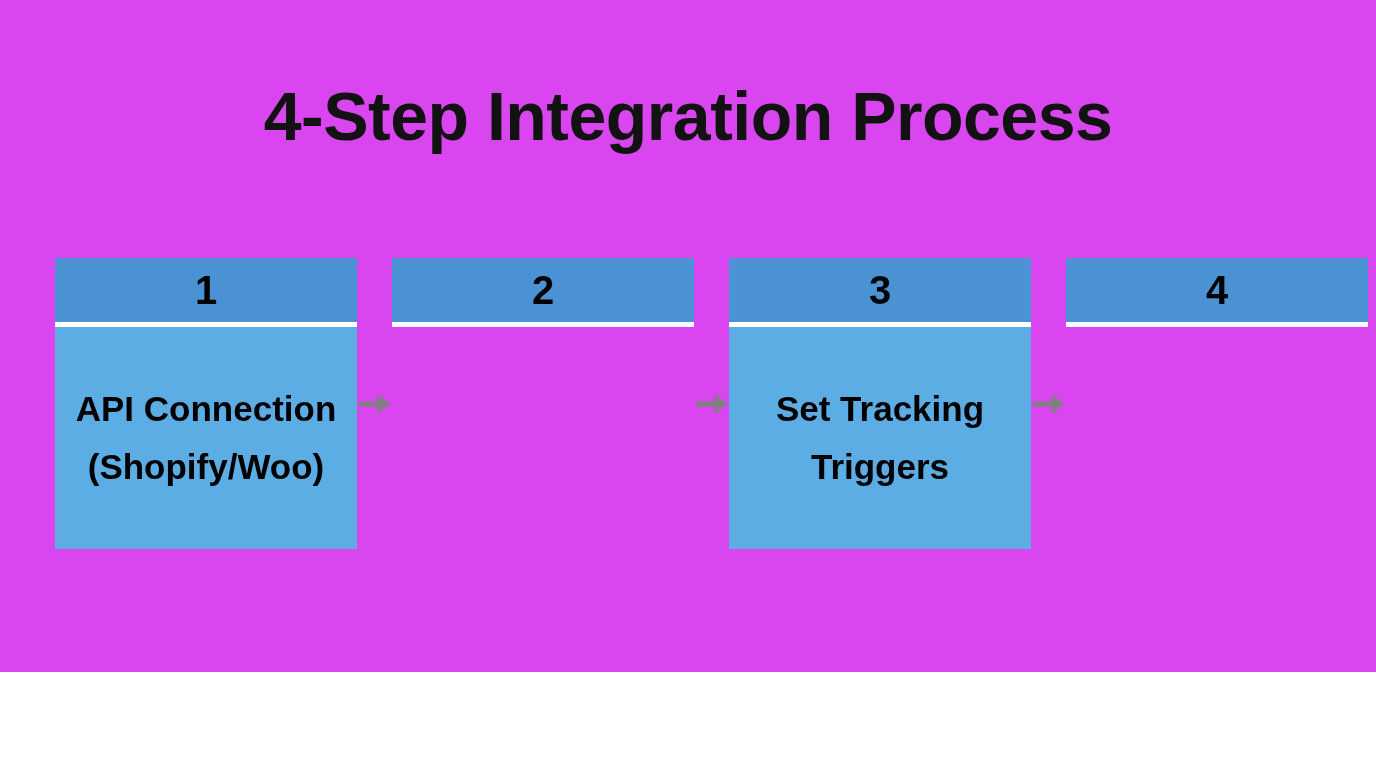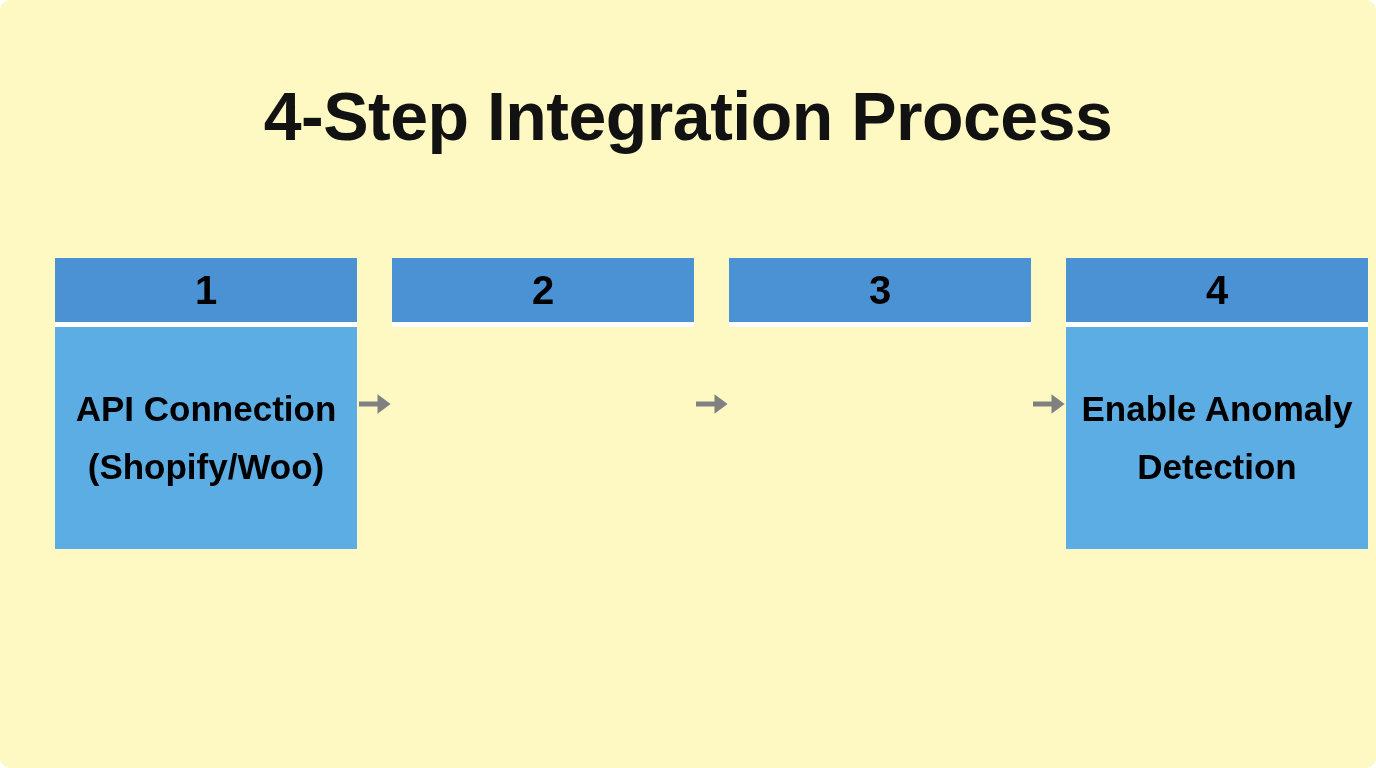--- a/index.html
+++ b/index.html
@@ -11,23 +11,22 @@
     width: 1376px;
     height: 768px;
     background: #ffffff;
     font-family: "Liberation Sans", "DejaVu Sans", sans-serif;
     overflow: hidden;
   }
 
   #canvas {
     position: relative;
     width: 1376px;
-    height: 768px;
-    background: #fef9c3;
-    border-radius: 10px;
+    height: 672px;
+    background: #d946ef;
   }
 
   
   .page-title {
     position: absolute;
     left: 0;
     top: 74px;
     width: 1376px;
     text-align: center;
     font-size: 68px;
@@ -145,32 +144,32 @@
       <span>
         <svg width="34" height="30" viewBox="0 0 34 30" aria-hidden="true">
           <path d="M1 12.6 H19.5 V5.2 L32.6 15 L19.5 24.8 V17.4 H1 Z" fill="#808080"></path>
         </svg>
       </span>
     </div>
 
     <div class="step-card">
       <div class="step-header">3</div>
       <div class="step-gap"></div>
+      <div class="step-body">
+        <span class="step-body-text">Set Tracking Triggers</span>
+      </div>
     </div>
 
     <div class="arrow-connector">
       <span>
         <svg width="34" height="30" viewBox="0 0 34 30" aria-hidden="true">
           <path d="M1 12.6 H19.5 V5.2 L32.6 15 L19.5 24.8 V17.4 H1 Z" fill="#808080"></path>
         </svg>
       </span>
     </div>
 
     <div class="step-card">
       <div class="step-header">4</div>
       <div class="step-gap"></div>
-      <div class="step-body">
-        <span class="step-body-text">Enable Anomaly Detection</span>
-      </div>
     </div>
 
   </div>
 </div>
 
 </body></html>

